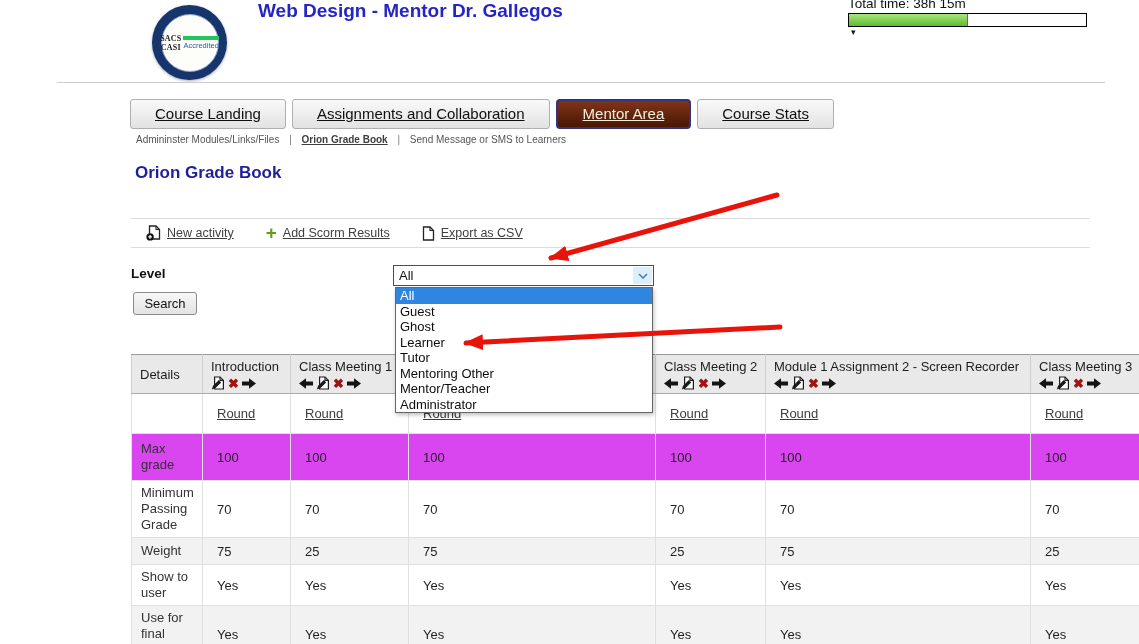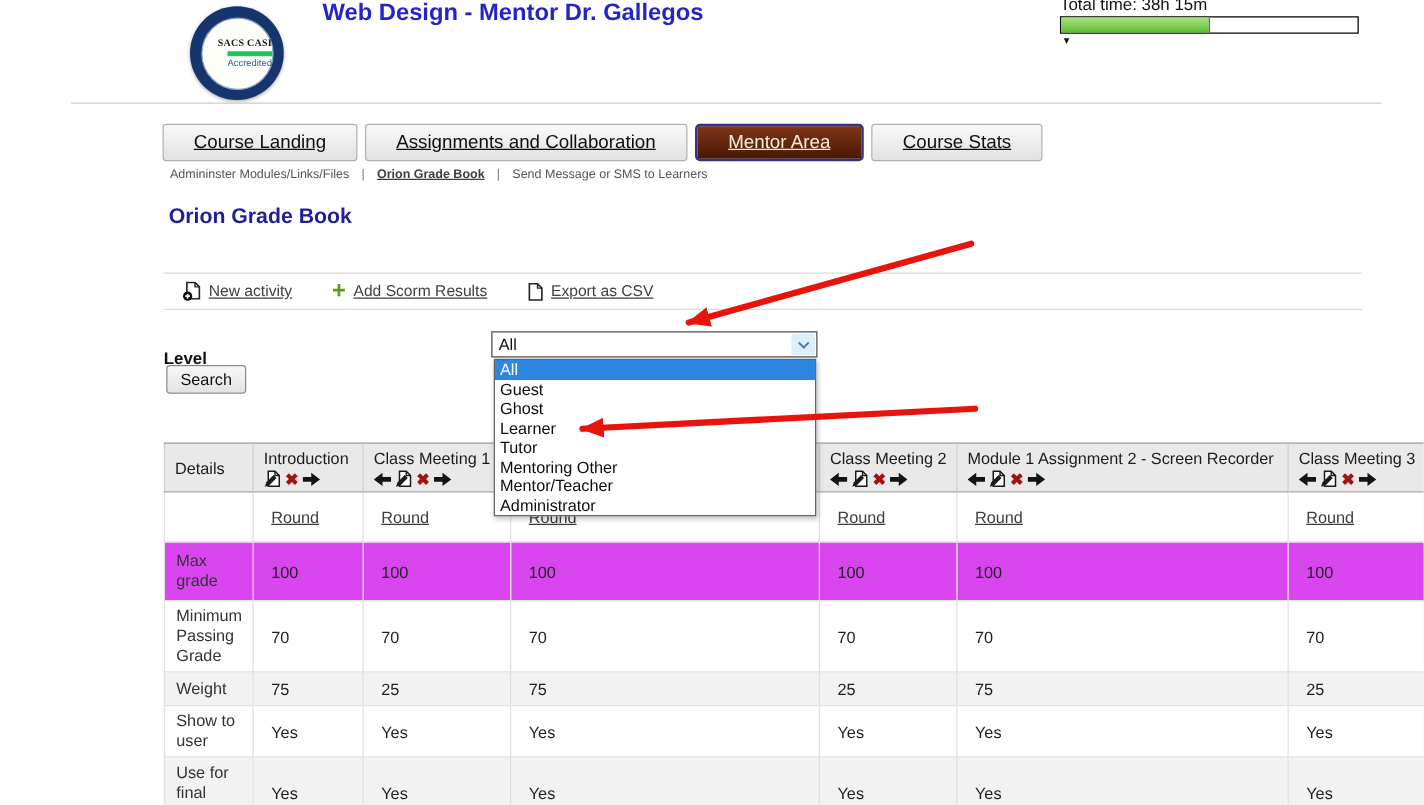--- a/index.html
+++ b/index.html
@@ -6,21 +6,21 @@
   html,body { background:#fff; }
   body { font-family:"Liberation Sans", sans-serif; color:#222; }
   #app { position:relative; width:1139px; height:644px; overflow:hidden; background:#fff; }
 
   
   .header-rule { position:absolute; left:57px; width:1048px; top:82px; border-top:1px solid #ccc; }
   .logo { position:absolute; left:152px; top:5px; width:75px; height:75px; border-radius:50%;
           background:#16356d; display:flex; align-items:center; justify-content:center;
           box-shadow:0 1px 3px rgba(0,0,0,.35); }
   .logo-inner { width:58px; height:58px; border-radius:50%; background:#fdfdfa; border:1px solid #8aa3c9;
-          display:flex; flex-direction:column; align-items:flex-end; justify-content:center; gap:2px; text-align:center; }
+          display:flex; flex-direction:row; align-items:center; justify-content:center; gap:2px; text-align:center; }
   .logo-t1 { font-family:"Liberation Serif", serif; font-size:8px; font-weight:bold; color:#1d1d1d; letter-spacing:.2px; }
   .logo-t2 { font-size:7.5px; color:#2b59a8; border-top:4px solid #22c55e; padding-top:1px; }
   .course-title { position:absolute; left:258px; top:0; font-size:19px; font-weight:bold; color:#2424c9; }
   .metrics { position:absolute; left:848px; top:-4px; width:245px; font-size:13.5px; color:#111; }
   .metrics .line { line-height:15px; }
   .progress-track { margin-top:2px; width:239px; height:14px; border:1px solid #000; background:#fff; }
   .progress-fill { height:100%; background:linear-gradient(#aae381,#5cbe2c); border-right:1px solid #3e8d1a; }
   .metrics .caret { display:block; margin-top:1px; margin-left:3px; font-size:9px; color:#111; line-height:9px; cursor:default; }
 
   
@@ -41,21 +41,21 @@
   
   .toolbar { position:absolute; left:131px; top:218px; width:959px; height:30px;
              border-top:1px solid #dcdcdc; border-bottom:1px solid #dcdcdc;
              display:flex; align-items:center; gap:32px; padding-left:15px; }
   .tool { display:flex; align-items:center; gap:6px; cursor:pointer; }
   .tool a { font-size:12.5px; color:#3f3f3f; text-decoration:underline; }
   .tool .plus-glyph { color:#5f9e1c; font-size:19px; font-weight:bold; line-height:14px; }
   .tool svg { display:block; }
 
   
-  .level-label { position:absolute; left:131px; top:279px; font-size:13.5px; font-weight:bold; color:#111; }
+  .level-label { position:absolute; left:131px; top:266px; font-size:13.5px; font-weight:bold; color:#111; }
   .level-select { position:absolute; left:393px; top:265px; width:261px; height:21px; background:#fff;
                   border:1px solid #4d4d4d; display:flex; align-items:center; cursor:pointer; }
   .level-select .val { flex:1; font-size:13px; padding-left:5px; color:#111; }
   .level-select .dd-btn { width:19px; height:17px; margin-right:1px; background:#ddeefb; border-radius:2px;
                   display:flex; align-items:center; justify-content:center; }
   .search-btn { position:absolute; left:133px; top:292px; width:64px; height:23px; font-size:13px; color:#111;
                 background:linear-gradient(#f7f7f7,#e3e3e3); border:1px solid #8a8a8a; border-radius:3px; cursor:pointer;
                 font-family:"Liberation Sans", sans-serif; }
 
   .dropdown-list { position:absolute; left:395px; top:287px; width:258px; background:#fff;

